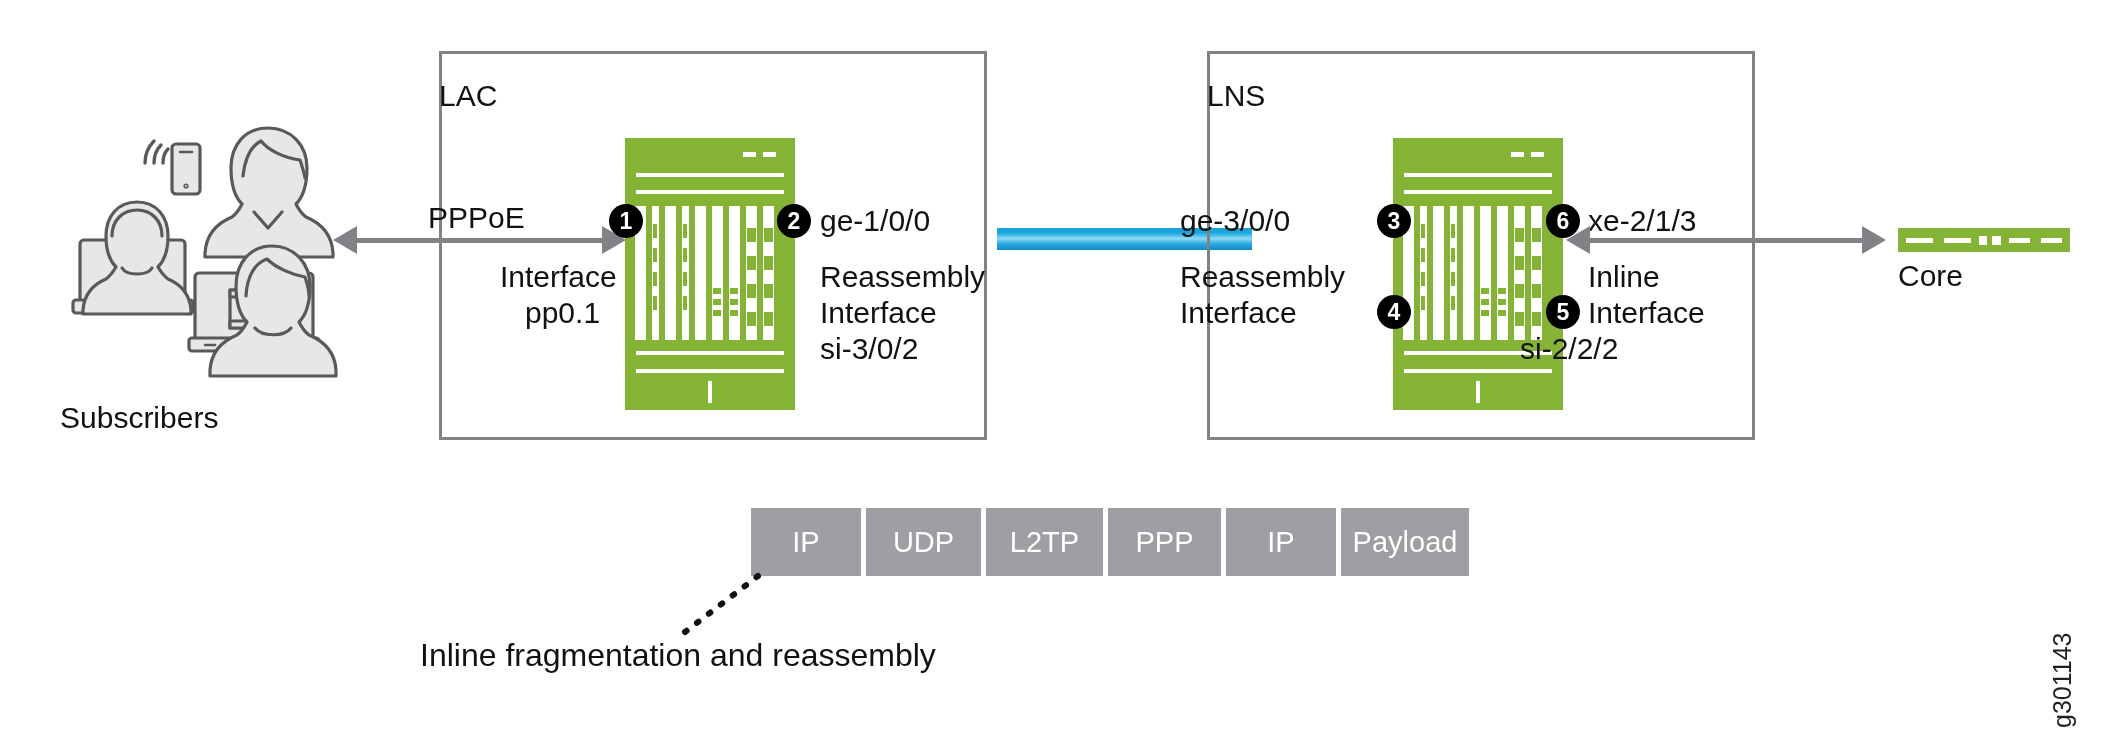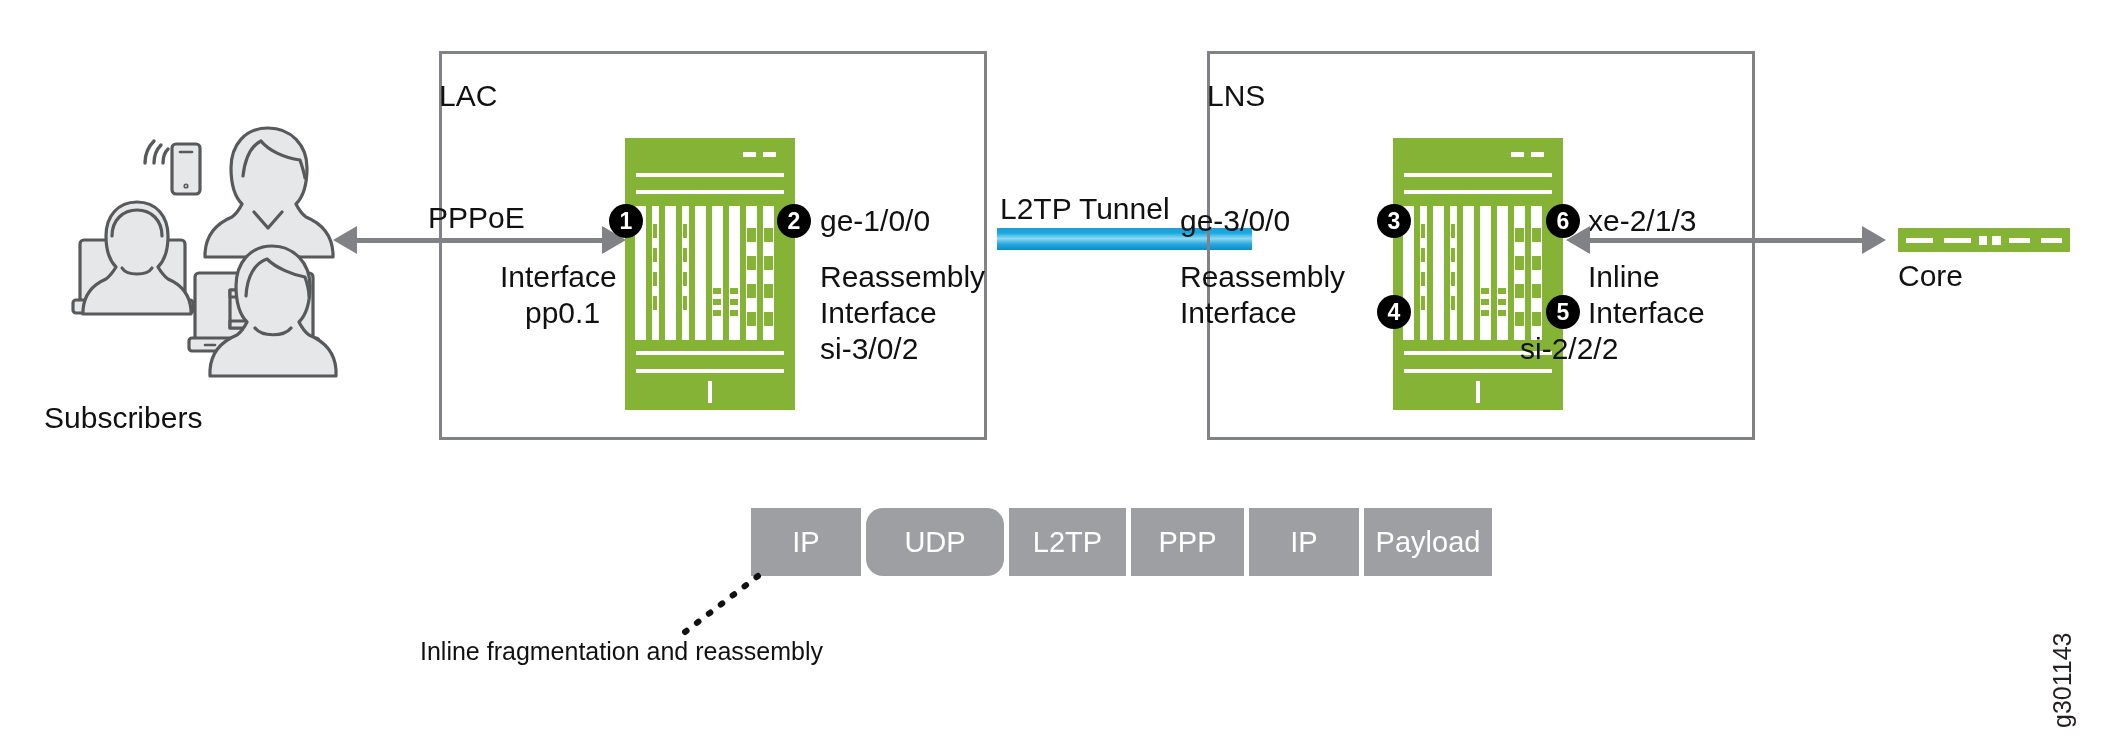--- a/index.html
+++ b/index.html
@@ -21,21 +21,21 @@
   .abs { position: absolute; }
 
   
   .txt {
     position: absolute;
     font-family: "Liberation Sans", sans-serif;
     color: #111111;
     white-space: pre;
     line-height: 1.20;
   }
-  .t-29 { font-size: 25px; }
+  .t-29 { font-size: 32px; }
   .t-30 { font-size: 30px; }
   .center { text-align: left; }
   .right { text-align: left; }
 
   
   .devbox {
     position: absolute;
     border: 3px solid #808285;
     background: transparent;
     box-sizing: border-box;
@@ -226,21 +226,21 @@
                    C250,232 247,228 244,222 C251,215 255,202 255,186
                    C255,163 239,146 217,146 Z"></path>
           <path d="M191,196 C192,176 200,163 212,159 C221,168 238,175 250,177
                    C252,183 254,190 254,196" fill="none"></path>
           <path d="M200,228 C207,237 229,237 236,228" fill="none"></path>
         </g>
       </g>
     </svg>
   </div>
 
-  <div class="txt t-30 center" style="left:44px; top:400px; width:290px;">Subscribers</div>
+  <div class="txt t-30 center" style="left:60px; top:400px; width:290px;">Subscribers</div>
 
   <div class="devbox" style="left:439px; top:51px; width:548px; height:389px;"></div>
   <div class="txt t-30 center" style="left:439px; top:78px; width:548px;">LAC</div>
 
   <div class="router" style="left:625px; top:138px; width:170px; height:272px;">
     <div class="r-dash" style="left:118px; top:14px;"></div>
     <div class="r-dash" style="left:138px; top:14px;"></div>
     <div class="r-hline" style="left:11px; top:35px; width:148px;"></div>
     <div class="r-hline" style="left:11px; top:52px; width:148px;"></div>
 
@@ -291,21 +291,20 @@
   <div class="txt t-30" style="left:525px; top:295px;">pp0.1</div>
 
   <div class="badge" style="left:609px; top:204px;">1</div>
   <div class="badge" style="left:777px; top:204px;">2</div>
 
   <div class="txt t-30" style="left:820px; top:203px;">ge-1/0/0</div>
   <div class="txt t-30" style="left:820px; top:259px;">Reassembly</div>
   <div class="txt t-30" style="left:820px; top:295px;">Interface</div>
   <div class="txt t-30" style="left:820px; top:331px;">si-3/0/2</div>
 
-  <div class="txt t-30 center" style="left:1000px; top:191px; width:250px;">L2TP Tunnel</div>
   <div class="tunnel" style="left:997px; top:228px; width:255px; height:22px;"></div>
 
   <div class="devbox" style="left:1207px; top:51px; width:548px; height:389px;"></div>
   <div class="txt t-30 center" style="left:1207px; top:78px; width:548px;">LNS</div>
 
   <div class="router" style="left:1393px; top:138px; width:170px; height:272px;">
     <div class="r-dash" style="left:118px; top:14px;"></div>
     <div class="r-dash" style="left:138px; top:14px;"></div>
     <div class="r-hline" style="left:11px; top:35px; width:148px;"></div>
     <div class="r-hline" style="left:11px; top:52px; width:148px;"></div>
@@ -368,21 +367,21 @@
     <div class="core-bar" style="width:34px;"></div>
     <div class="core-sq"></div>
     <div class="core-sq"></div>
     <div class="core-bar" style="width:28px;"></div>
     <div class="core-bar" style="width:28px;"></div>
   </div>
   <div class="txt t-30 center" style="left:1898px; top:258px; width:172px;">Core</div>
 
   <div class="pktrow" style="left:751px; top:508px;">
     <div class="pkt" style="width:110px;">IP</div>
-    <div class="pkt" style="width:138px;border-radius:17px;">UDP</div>
+    <div class="pkt" style="width:115px;">UDP</div>
     <div class="pkt" style="width:117px;">L2TP</div>
     <div class="pkt" style="width:113px;">PPP</div>
     <div class="pkt" style="width:110px;">IP</div>
     <div class="pkt" style="width:128px;">Payload</div>
   </div>
 
   <svg class="leader" style="left:680px; top:570px; width:110px; height:70px;">
     <line x1="5" y1="62" x2="78" y2="6" stroke="#111111" stroke-width="6" stroke-linecap="round" stroke-dasharray="2 13"></line>
   </svg>
 

